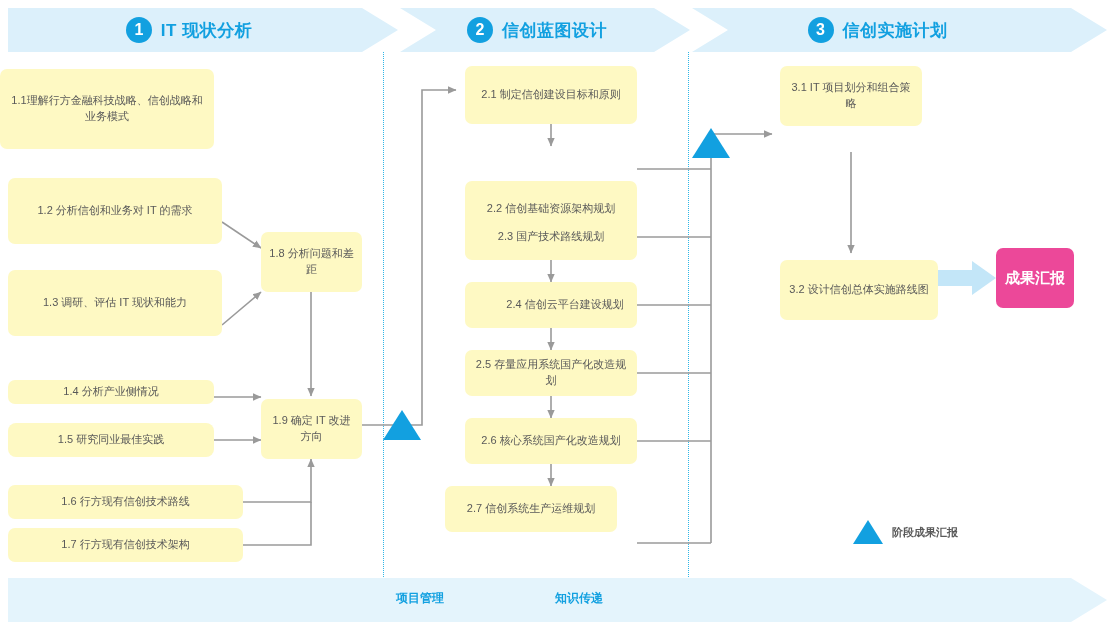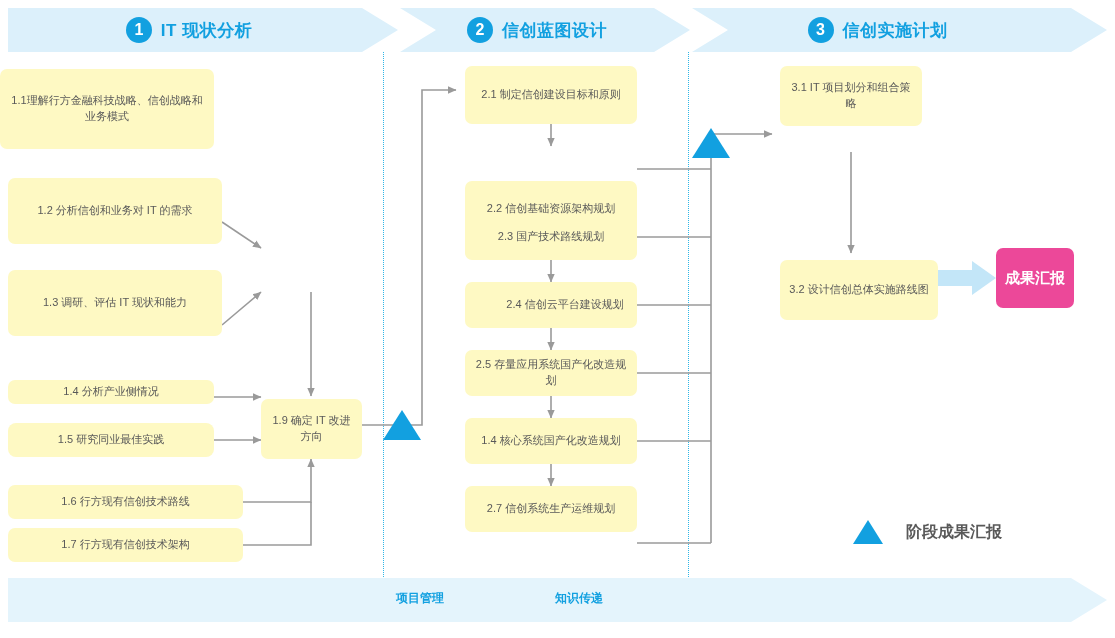--- a/index.html
+++ b/index.html
@@ -38,21 +38,21 @@
   .bottom-band{position:absolute;left:8px;top:578px;width:1099px;height:44px;
      background:#e4f4fc;
      clip-path:polygon(0 0, 1063px 0, 1099px 22px, 1063px 44px, 0 44px);}
   .bottom-label{position:absolute;top:590px;color:#12a0e0;font-size:12px;
                 font-weight:bold;white-space:nowrap;}
 
   
   .legend{position:absolute;left:853px;top:520px;display:flex;align-items:center;gap:9px;}
   .legend-tri{width:0;height:0;border-left:15px solid transparent;
               border-right:15px solid transparent;border-bottom:24px solid #12a0e0;}
-  .legend-text{font-size:16px;font-weight:bold;color:#595959;white-space:nowrap;margin-left:14px;}
+  .legend-text{font-size:11px;font-weight:bold;color:#595959;white-space:nowrap;}
 
   
   .tri{position:absolute;width:0;height:0;border-left:19px solid transparent;
        border-right:19px solid transparent;border-bottom:30px solid #12a0e0;}
 
   
   .result-badge{position:absolute;background:#ec4899;border-radius:7px;
        color:#ffffff;font-size:15px;font-weight:bold;line-height:1.35;
        display:flex;align-items:center;justify-content:center;text-align:center;}
 
@@ -138,29 +138,30 @@
     </g>
   </svg>
 
   <div class="box" style="left:0;top:69px;width:214px;height:80px;">1.1理解行方金融科技战略、信创战略和业务模式</div>
   <div class="box" style="left:8px;top:178px;width:214px;height:66px;">1.2 分析信创和业务对 IT 的需求</div>
   <div class="box" style="left:8px;top:270px;width:214px;height:66px;">1.3 调研、评估 IT 现状和能力</div>
   <div class="box" style="left:8px;top:380px;width:206px;height:24px;">1.4 分析产业侧情况</div>
   <div class="box" style="left:8px;top:423px;width:206px;height:34px;border-radius:8px;">1.5 研究同业最佳实践</div>
   <div class="box" style="left:8px;top:485px;width:235px;height:34px;">1.6 行方现有信创技术路线</div>
   <div class="box" style="left:8px;top:528px;width:235px;height:34px;">1.7 行方现有信创技术架构</div>
+  <div class="box" style="left:261px;top:232px;width:101px;height:60px;">1.8 分析问题和差距</div>
   <div class="box" style="left:261px;top:399px;width:101px;height:60px;">1.9 确定 IT 改进方向</div>
 
   <div class="box" style="left:465px;top:66px;width:172px;height:58px;">2.1 制定信创建设目标和原则</div>
   <div class="box" style="left:465px;top:146px;width:172px;height:56px;margin-top:35px;">2.2 信创基础资源架构规划</div>
   <div class="box" style="left:465px;top:214px;width:172px;height:46px;">2.3 国产技术路线规划</div>
   <div class="box" style="left:465px;top:282px;width:172px;height:46px;padding-left:36px;">2.4 信创云平台建设规划</div>
   <div class="box" style="left:465px;top:350px;width:172px;height:46px;">2.5 存量应用系统国产化改造规划</div>
-  <div class="box" style="left:465px;top:418px;width:172px;height:46px;">1.4 核心系统国产化改造规划</div>
-  <div class="box" style="left:465px;top:486px;width:172px;height:46px;">2.7 信创系统生产运维规划</div>
+  <div class="box" style="left:465px;top:418px;width:172px;height:46px;">2.6 核心系统国产化改造规划</div>
+  <div class="box" style="left:445px;top:486px;width:172px;height:46px;">2.7 信创系统生产运维规划</div>
 
   <div class="box" style="left:780px;top:66px;width:142px;height:60px;">3.1 IT 项目划分和组合策略</div>
   <div class="box" style="left:780px;top:248px;width:158px;height:60px;margin-top:12px;">3.2 设计信创总体实施路线图</div>
 
   <div class="result-badge" style="left:996px;top:248px;width:78px;height:60px;">成果汇报</div>
 
   <div class="tri" style="left:383px;top:410px;"></div>
   <div class="tri" style="left:692px;top:128px;"></div>
 
   <div class="legend">

